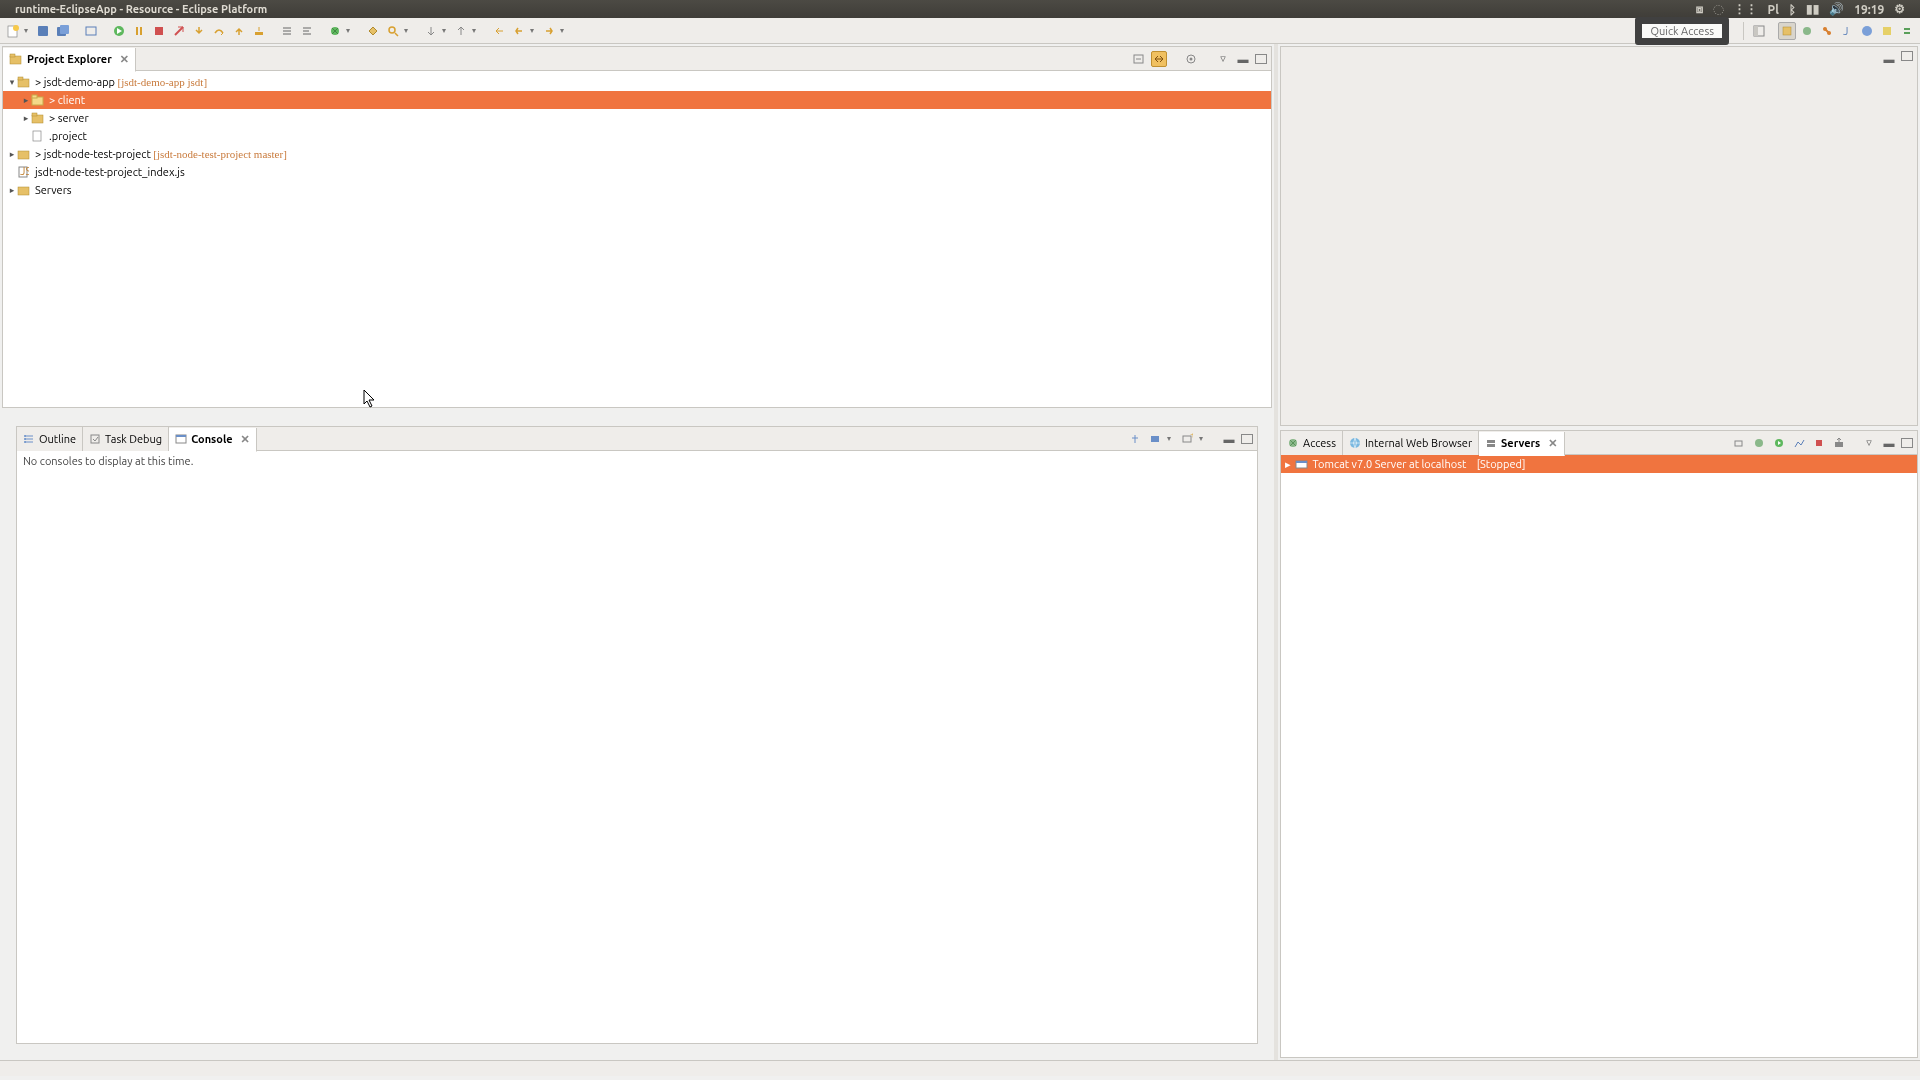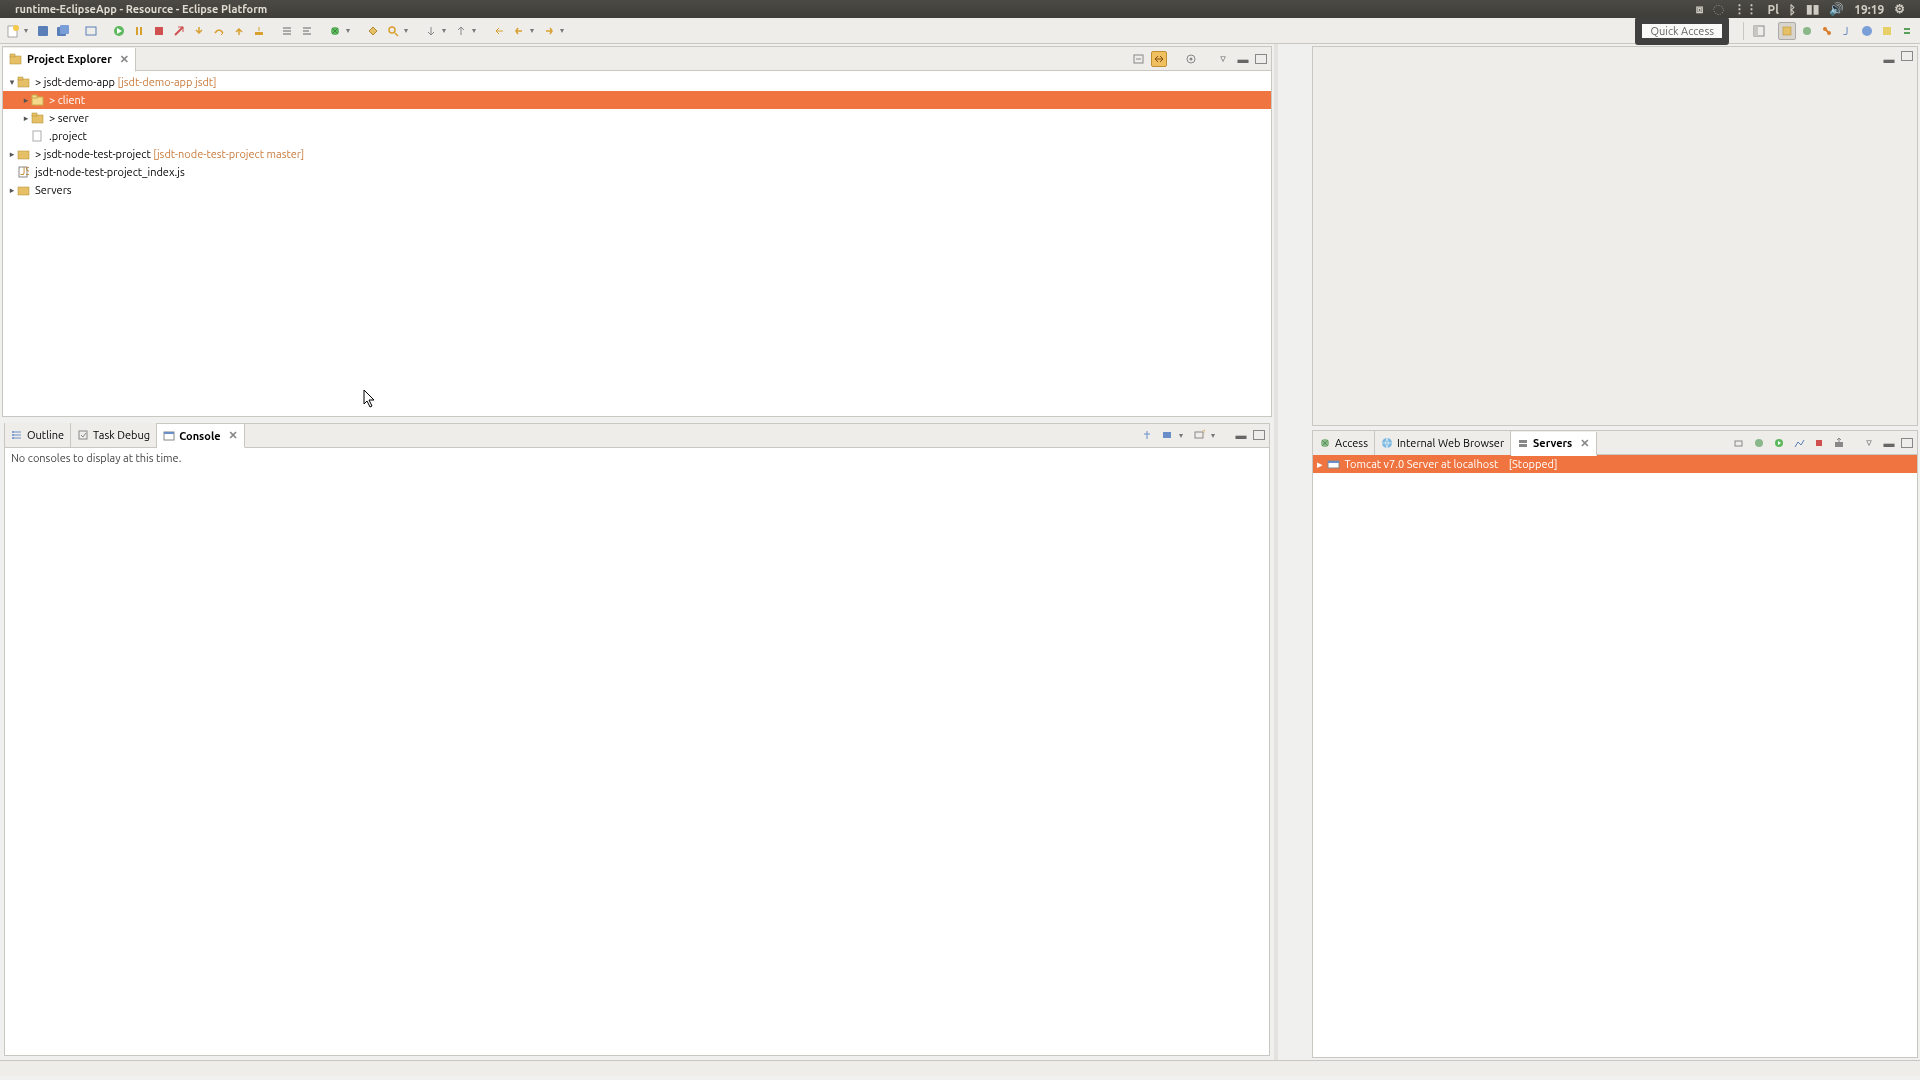--- a/index.html
+++ b/index.html
@@ -14,21 +14,21 @@
 
 .toolbar { height: 26px; background: #efedea; border-bottom: 1px solid #c9c7c2; display: flex; align-items: center; padding: 0 4px; gap: 2px; }
 .tb-btn { width: 18px; height: 18px; display: inline-flex; align-items: center; justify-content: center; border-radius: 2px; }
 .tb-sep { width: 6px; }
 .tb-drop { width: 8px; color: #777; font-size: 8px; }
 .toolbar .spacer { flex: 1; }
 .quick-access { border: 7px solid #404040; border-radius: 3px; padding: 1px 8px; background: #fafaf8; color: #666; margin-right: 8px; }
 .persp-btns { display: flex; gap: 2px; align-items: center; padding-left: 6px; border-left: 1px solid #c9c7c2; margin-left: 4px; }
 
 
-.workbench { display: flex; height: calc(100% - 22px - 26px - 16px); gap: 32px; }
+.workbench { display: flex; height: calc(100% - 22px - 26px - 16px); }
 .left-col { width: 1278px; display: flex; flex-direction: column; border-right: 4px solid #e4e2de; }
 .right-col { flex: 1; display: flex; flex-direction: column; }
 
 
 .view { background: #fff; border: 1px solid #c9c7c2; display: flex; flex-direction: column; }
 .view-tabs { height: 24px; background: #efedea; border-bottom: 1px solid #c9c7c2; display: flex; align-items: center; }
 .tab { height: 24px; display: flex; align-items: center; padding: 0 6px; gap: 4px; border-right: 1px solid #c9c7c2; background: #efedea; }
 .tab.active { background: #fff; border-bottom: 1px solid #fff; position: relative; top: 1px; font-weight: bold; }
 .tab .close { color: #888; margin-left: 4px; }
 .view-actions { margin-left: auto; display: flex; gap: 4px; padding-right: 4px; align-items: center; }
@@ -37,26 +37,26 @@
 .view-body { flex: 1; overflow: auto; }
 
 
 .pe { flex: 1.07; margin: 2px; }
 .tree { padding: 2px 0; }
 .tree-row { height: 18px; display: flex; align-items: center; padding-left: 4px; white-space: nowrap; }
 .tree-row.selected { background: #f0743f; color: #fff; }
 .tree-row .tw { width: 10px; text-align: center; color: #555; font-size: 9px; }
 .tree-row .ic { width: 16px; text-align: center; }
 .tree-row .lbl { padding-left: 2px; }
-.decor { color: #c97b3d; }
+.decor { color: #c97b3d; font-family: Liberation Serif, serif; }
 .ind1 { padding-left: 18px; }
 .ind2 { padding-left: 18px; }
 
 
-.bottom-panel { flex: 1.83; margin: 4px; }
+.bottom-panel { flex: 1.83; margin: 16px; }
 .console-body { padding: 4px 6px; color: #444; }
 
 
 .editor-area { flex: 0.605; margin: 2px; background: #efedea; border: 1px solid #c9c7c2; position: relative; }
 .editor-area .mini { position: absolute; top: 4px; right: 4px; display: flex; gap: 4px; }
 
 
 .rb-panel { flex: 1; margin: 2px; }
 .server-row { height: 18px; display: flex; align-items: center; padding-left: 4px; background: #f0743f; color: #fff; gap: 4px; }
 .server-row .stat { }

